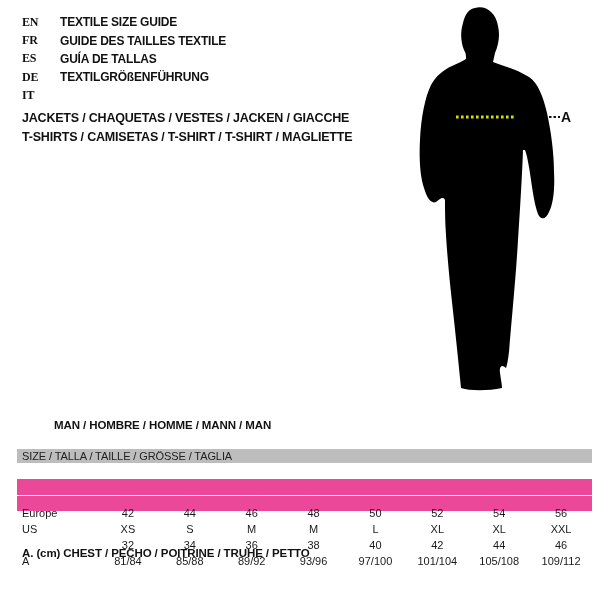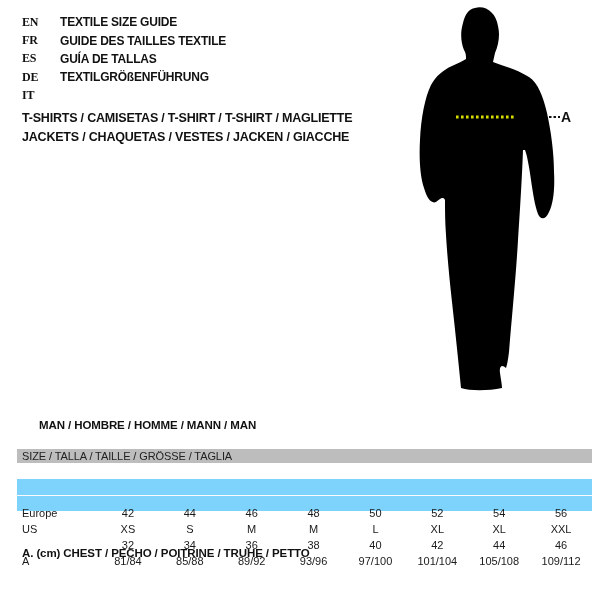--- a/index.html
+++ b/index.html
@@ -13,28 +13,28 @@
     font-size:12px;font-weight:bold;letter-spacing:-0.2px;color:#111;}
   .lang-row .code{width:38px;flex:0 0 38px;font-family:Liberation Serif, serif;}
   
   .cats{position:absolute;left:22px;top:109px;font-size:12.5px;font-weight:bold;
     letter-spacing:-0.2px;line-height:19px;color:#111;}
   
   .figure{position:absolute;left:400px;top:0;width:200px;height:400px;}
   .measure-label{position:absolute;left:561px;top:109px;font-size:14px;
     font-weight:600;color:#111;}
   
-  .section-title{position:absolute;left:13px;top:419px;font-size:11.5px;
+  .section-title{position:absolute;left:28px;top:419px;font-size:11.5px;
     font-weight:bold;letter-spacing:-0.1px;color:#111;padding-left:26px;}
   
   .size-table{position:absolute;left:17px;top:449px;width:575px;font-size:11px;}
   .t-header{height:14px;line-height:14px;background:#bdbdbd;color:#222;
     padding-left:5px;letter-spacing:-0.1px;}
   .t-row{display:flex;height:16px;line-height:16px;}
-  .t-row.alt{background:#7dd3fc;}
+  .t-row.alt{background:#ec4899;}
   .t-row.alt + .t-row.alt{border-top:1px solid #fafafa;height:15px;line-height:15px;}
   .cell{flex:1;text-align:center;color:#1a1a1a;margin-top:42px;}
   .cell.label{flex:0 0 75px;text-align:left;padding-left:5px;}
   
   .footnote{position:absolute;left:22px;top:547px;font-size:11.5px;
     font-weight:bold;letter-spacing:-0.1px;color:#111;}
 </style>
 </head>
 <body>
 
@@ -56,22 +56,22 @@
     <div class="lang-row">
       <span class="code">DE</span>
       <span class="txt">TEXTILGRÖßENFÜHRUNG</span>
     </div>
     <div class="lang-row">
       <span class="code">IT</span>
     </div>
   </div>
 
   <div class="cats">
+    <div>JACKETS / CHAQUETAS / VESTES / JACKEN / GIACCHE</div>
     <div>T-SHIRTS / CAMISETAS / T-SHIRT / T-SHIRT / MAGLIETTE</div>
-    <div>JACKETS / CHAQUETAS / VESTES / JACKEN / GIACCHE</div>
   </div>
 
   <div class="figure">
     <svg width="200" height="400" viewBox="0 0 200 400">
       <path fill="#000000" d="
         M 75,8
         C 86,5 96,13 98,26
         C 100,34 99,44 95,53
         L 93,62
         C 104,66 118,70 129,77

